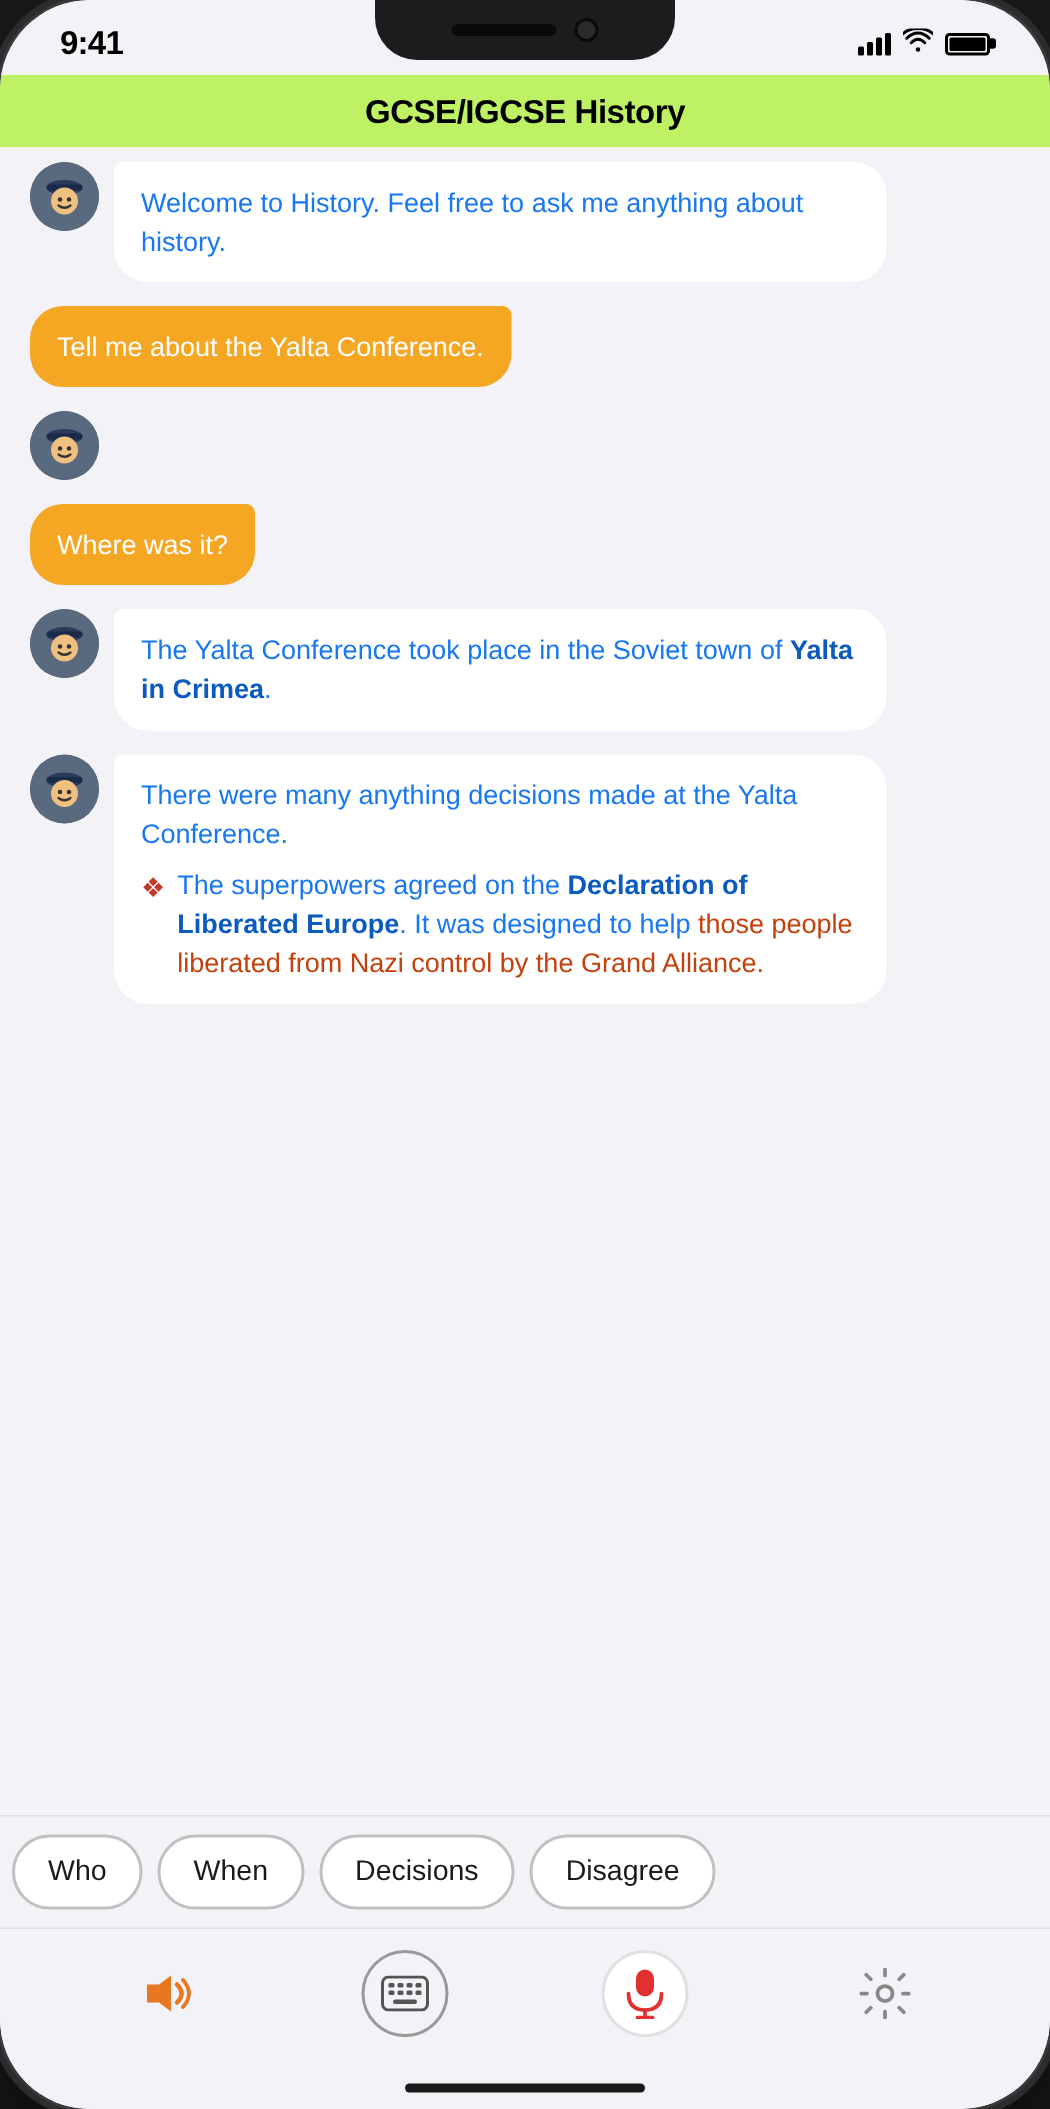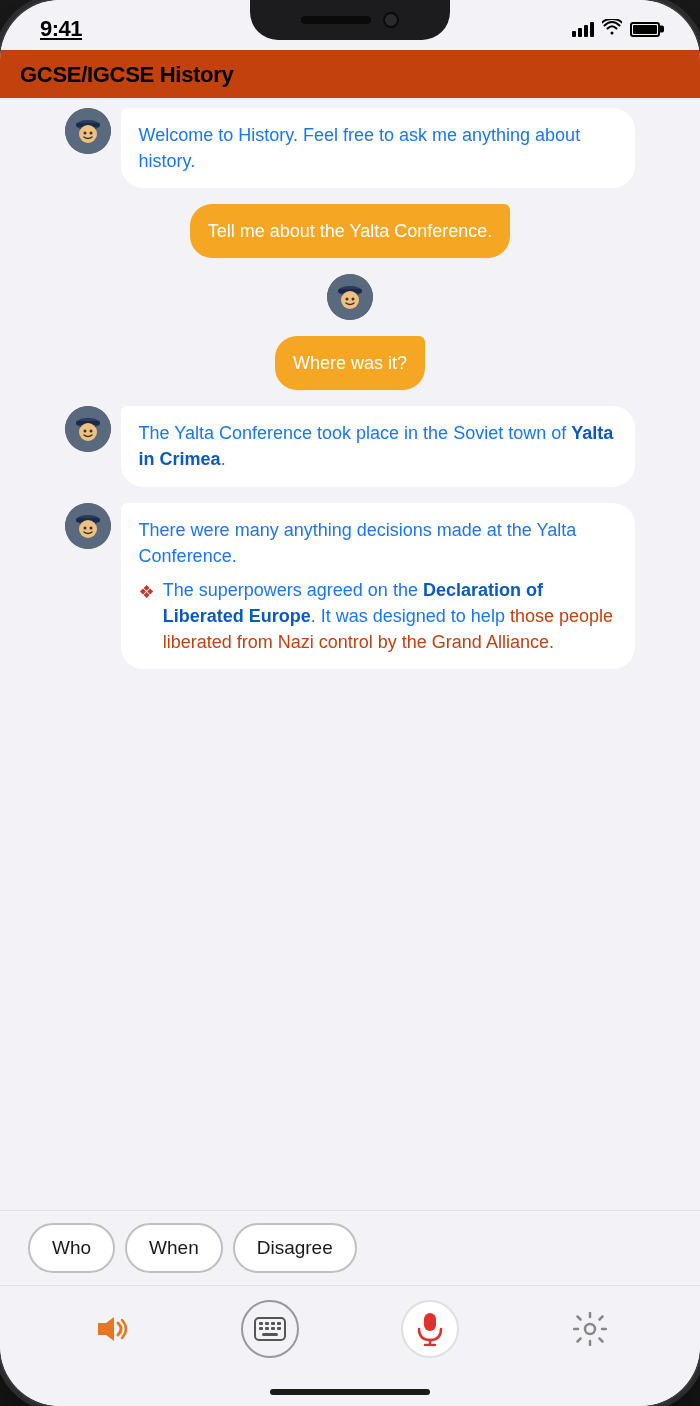--- a/index.html
+++ b/index.html
@@ -56,21 +56,20 @@
     }
 
     
     .status-bar {
       display: flex;
       justify-content: space-between;
       align-items: center;
       padding: 16px 40px 8px;
       background: #f2f2f7;
       flex-shrink: 0;
-      text-decoration: underline;
     }
 
     .status-time {
       font-size: 22px;
       font-weight: 700;
       color: #000;
       letter-spacing: -0.5px;
     }
 
     .status-icons {
@@ -107,21 +106,22 @@
     .notch-speaker {
       width: 70px;
       height: 8px;
       background: #0a0a0a;
       border-radius: 4px;
     }
 
     
     .app-header {
       padding: 12px 20px 10px;
-      background: #c2410c;
+      background: #bef264;
+      text-align: center;
       flex-shrink: 0;
     }
 
     .app-title {
       font-size: 22px;
       font-weight: 700;
       color: #000;
       letter-spacing: -0.3px;
     }
 
@@ -135,21 +135,20 @@
       gap: 16px;
     }
 
     .chat-area::-webkit-scrollbar { display: none; }
 
     
     .message-row {
       display: flex;
       align-items: flex-start;
       gap: 10px;
-      justify-content: center;
     }
 
     .message-row.user {
     }
 
     .avatar {
       width: 46px;
       height: 46px;
       border-radius: 50%;
       background: #4a5568;
@@ -213,21 +212,21 @@
     }
 
     .bullet-text .black-text {
       color: #c2410c;
     }
 
     
     .chips-row {
       display: flex;
       gap: 10px;
-      padding: 12px 28px;
+      padding: 12px 8px;
       background: #f2f2f7;
       overflow-x: auto;
       flex-shrink: 0;
       border-top: 1px solid #e0e0e0;
     }
 
     .chips-row::-webkit-scrollbar { display: none; }
 
     .chip {
       padding: 12px 22px;
@@ -473,20 +472,21 @@
             <span class="bullet-text"><span>The superpowers agreed on the <b>Declaration of Liberated Europe</b>. It was designed to help </span><span class="black-text">those people liberated from Nazi control by the Grand Alliance.</span></span>
           </div>
         </div>
       </div>
 
     </div>
 
     <div class="chips-row">
       <div class="chip">Who</div>
       <div class="chip">When</div>
+      <div class="chip">Decisions</div>
       <div class="chip">Disagree</div>
     </div>
 
     <div class="bottom-toolbar">
       <div class="toolbar-btn">
         <svg width="36" height="32" viewBox="0 0 36 32" fill="none">
           <polygon points="6,10 14,10 22,4 22,28 14,22 6,22" fill="#e87722"></polygon>
           <path d="M26 10 Q32 16 26 22" stroke="#e87722" stroke-width="3" fill="none" stroke-linecap="round"></path>
           <path d="M30 7 Q38 16 30 25" stroke="#e87722" stroke-width="2.5" fill="none" stroke-linecap="round"></path>
         </svg>

